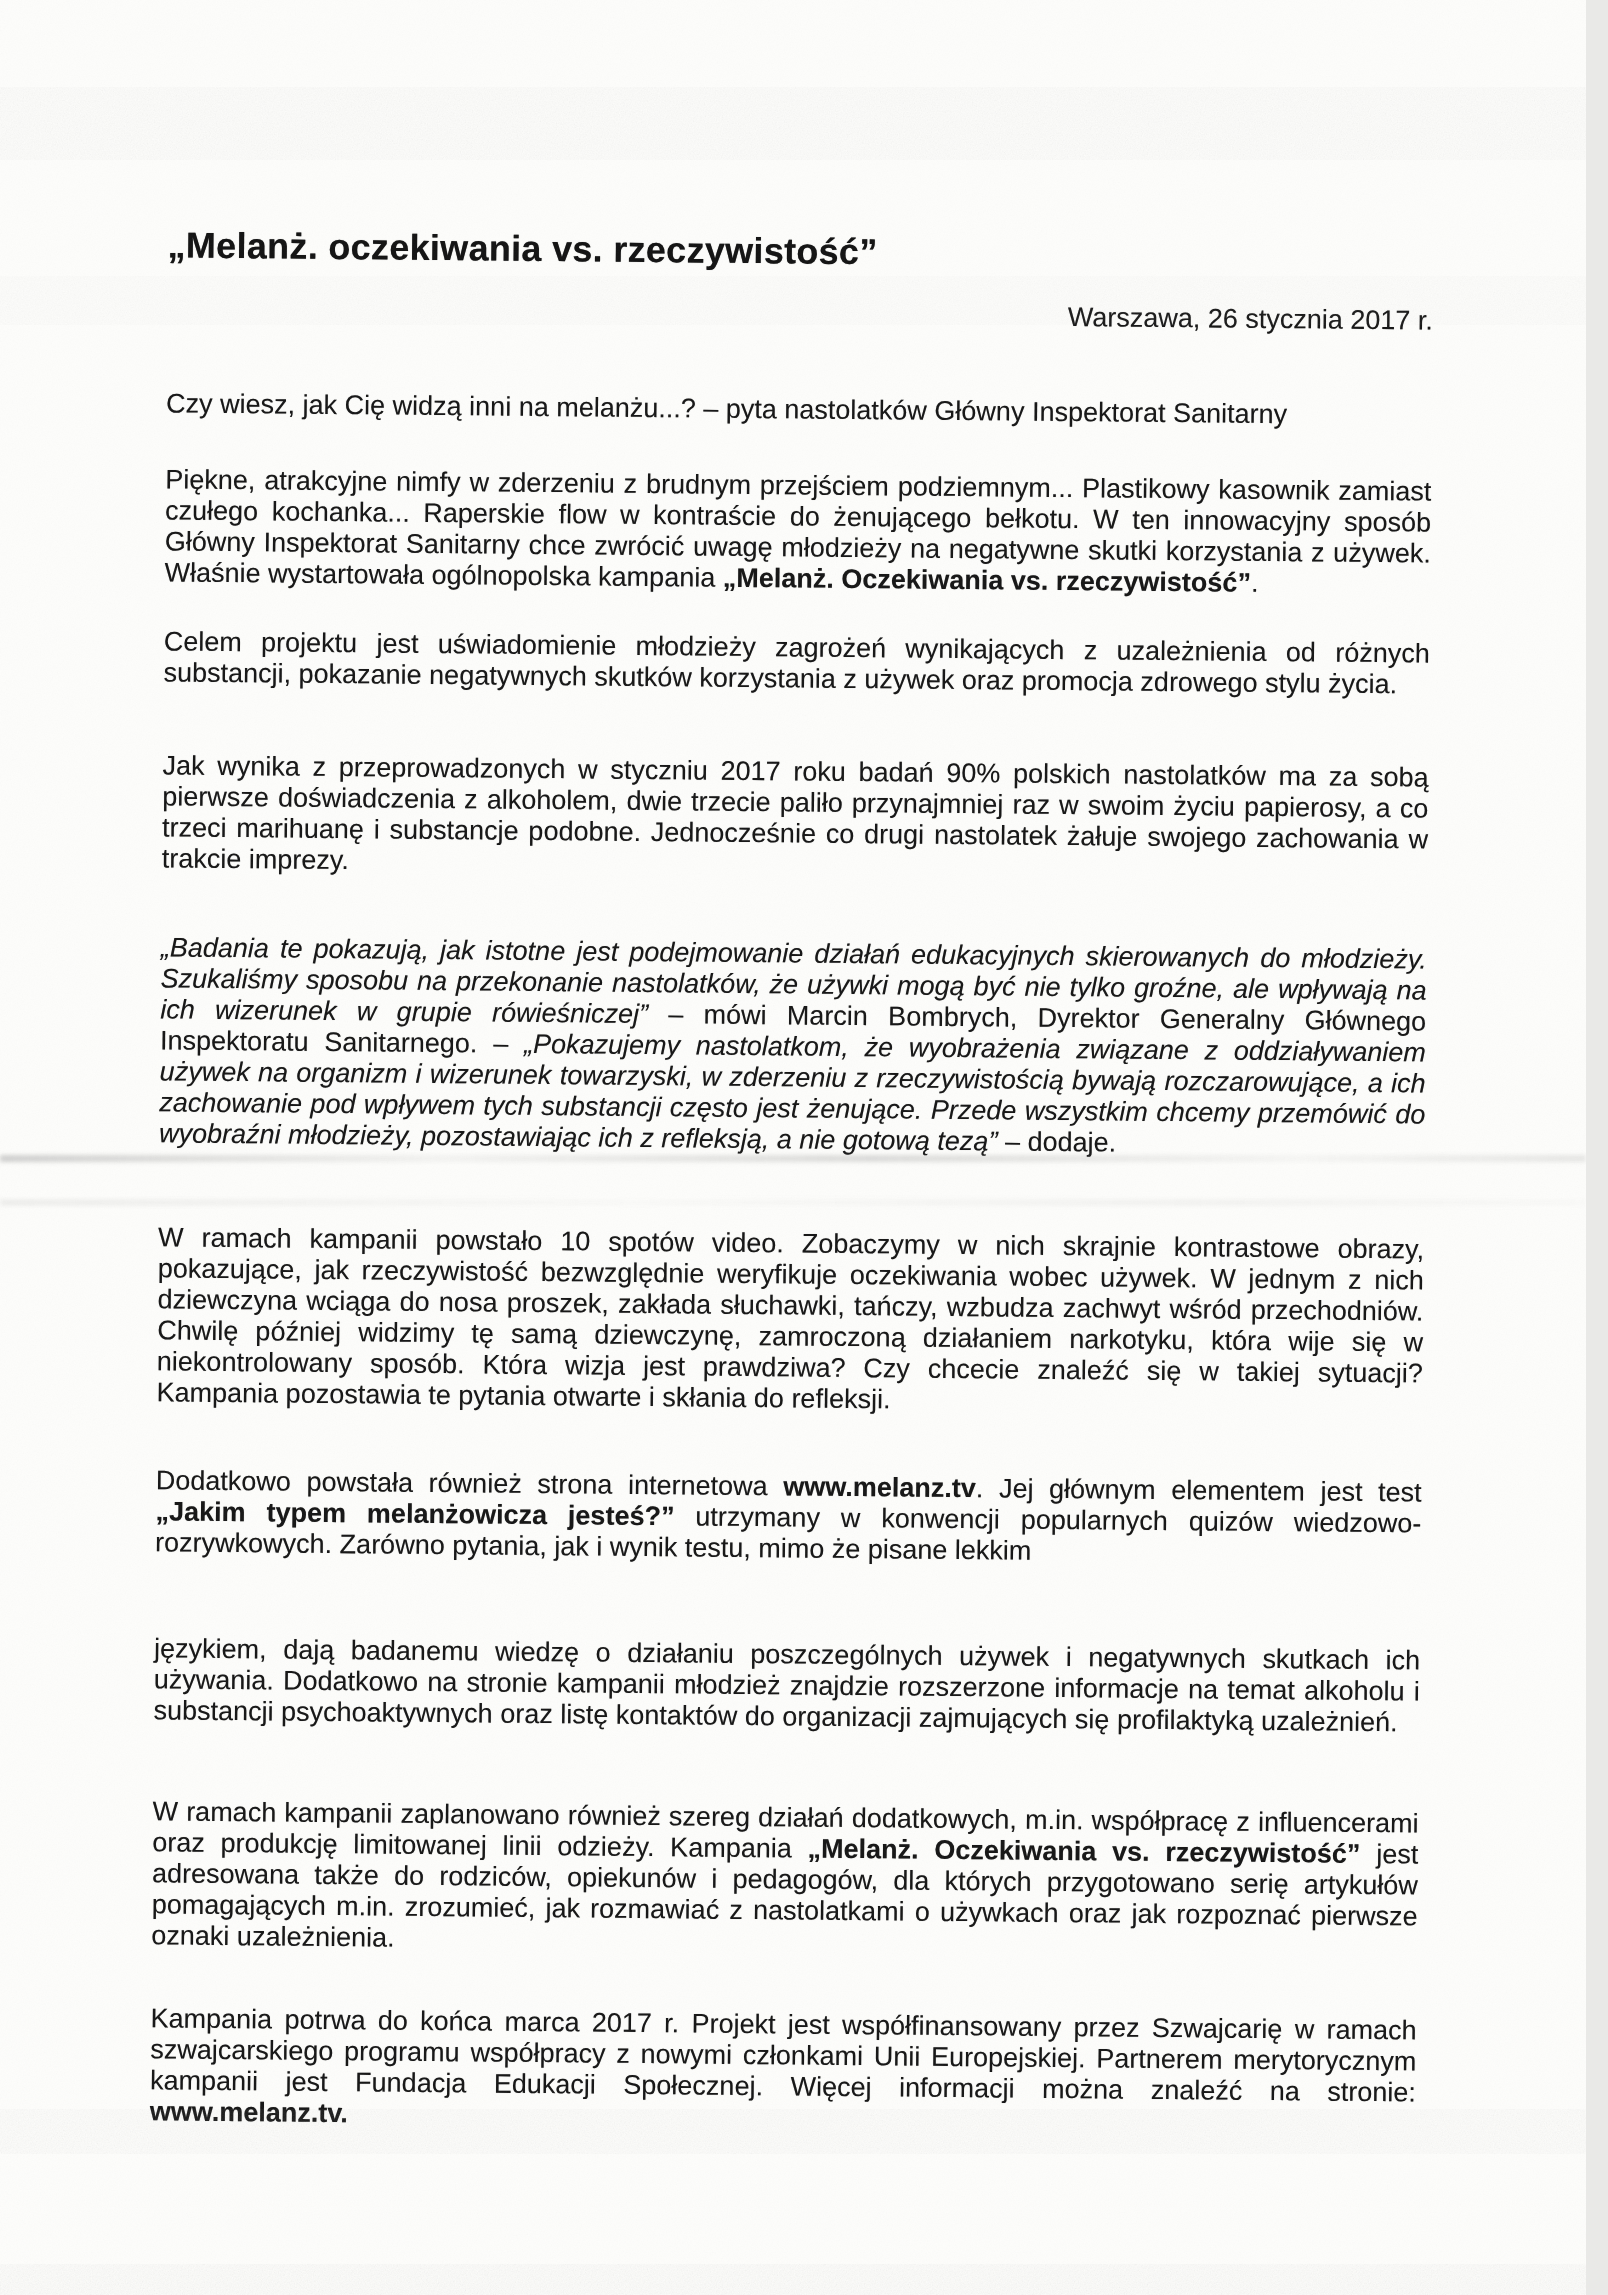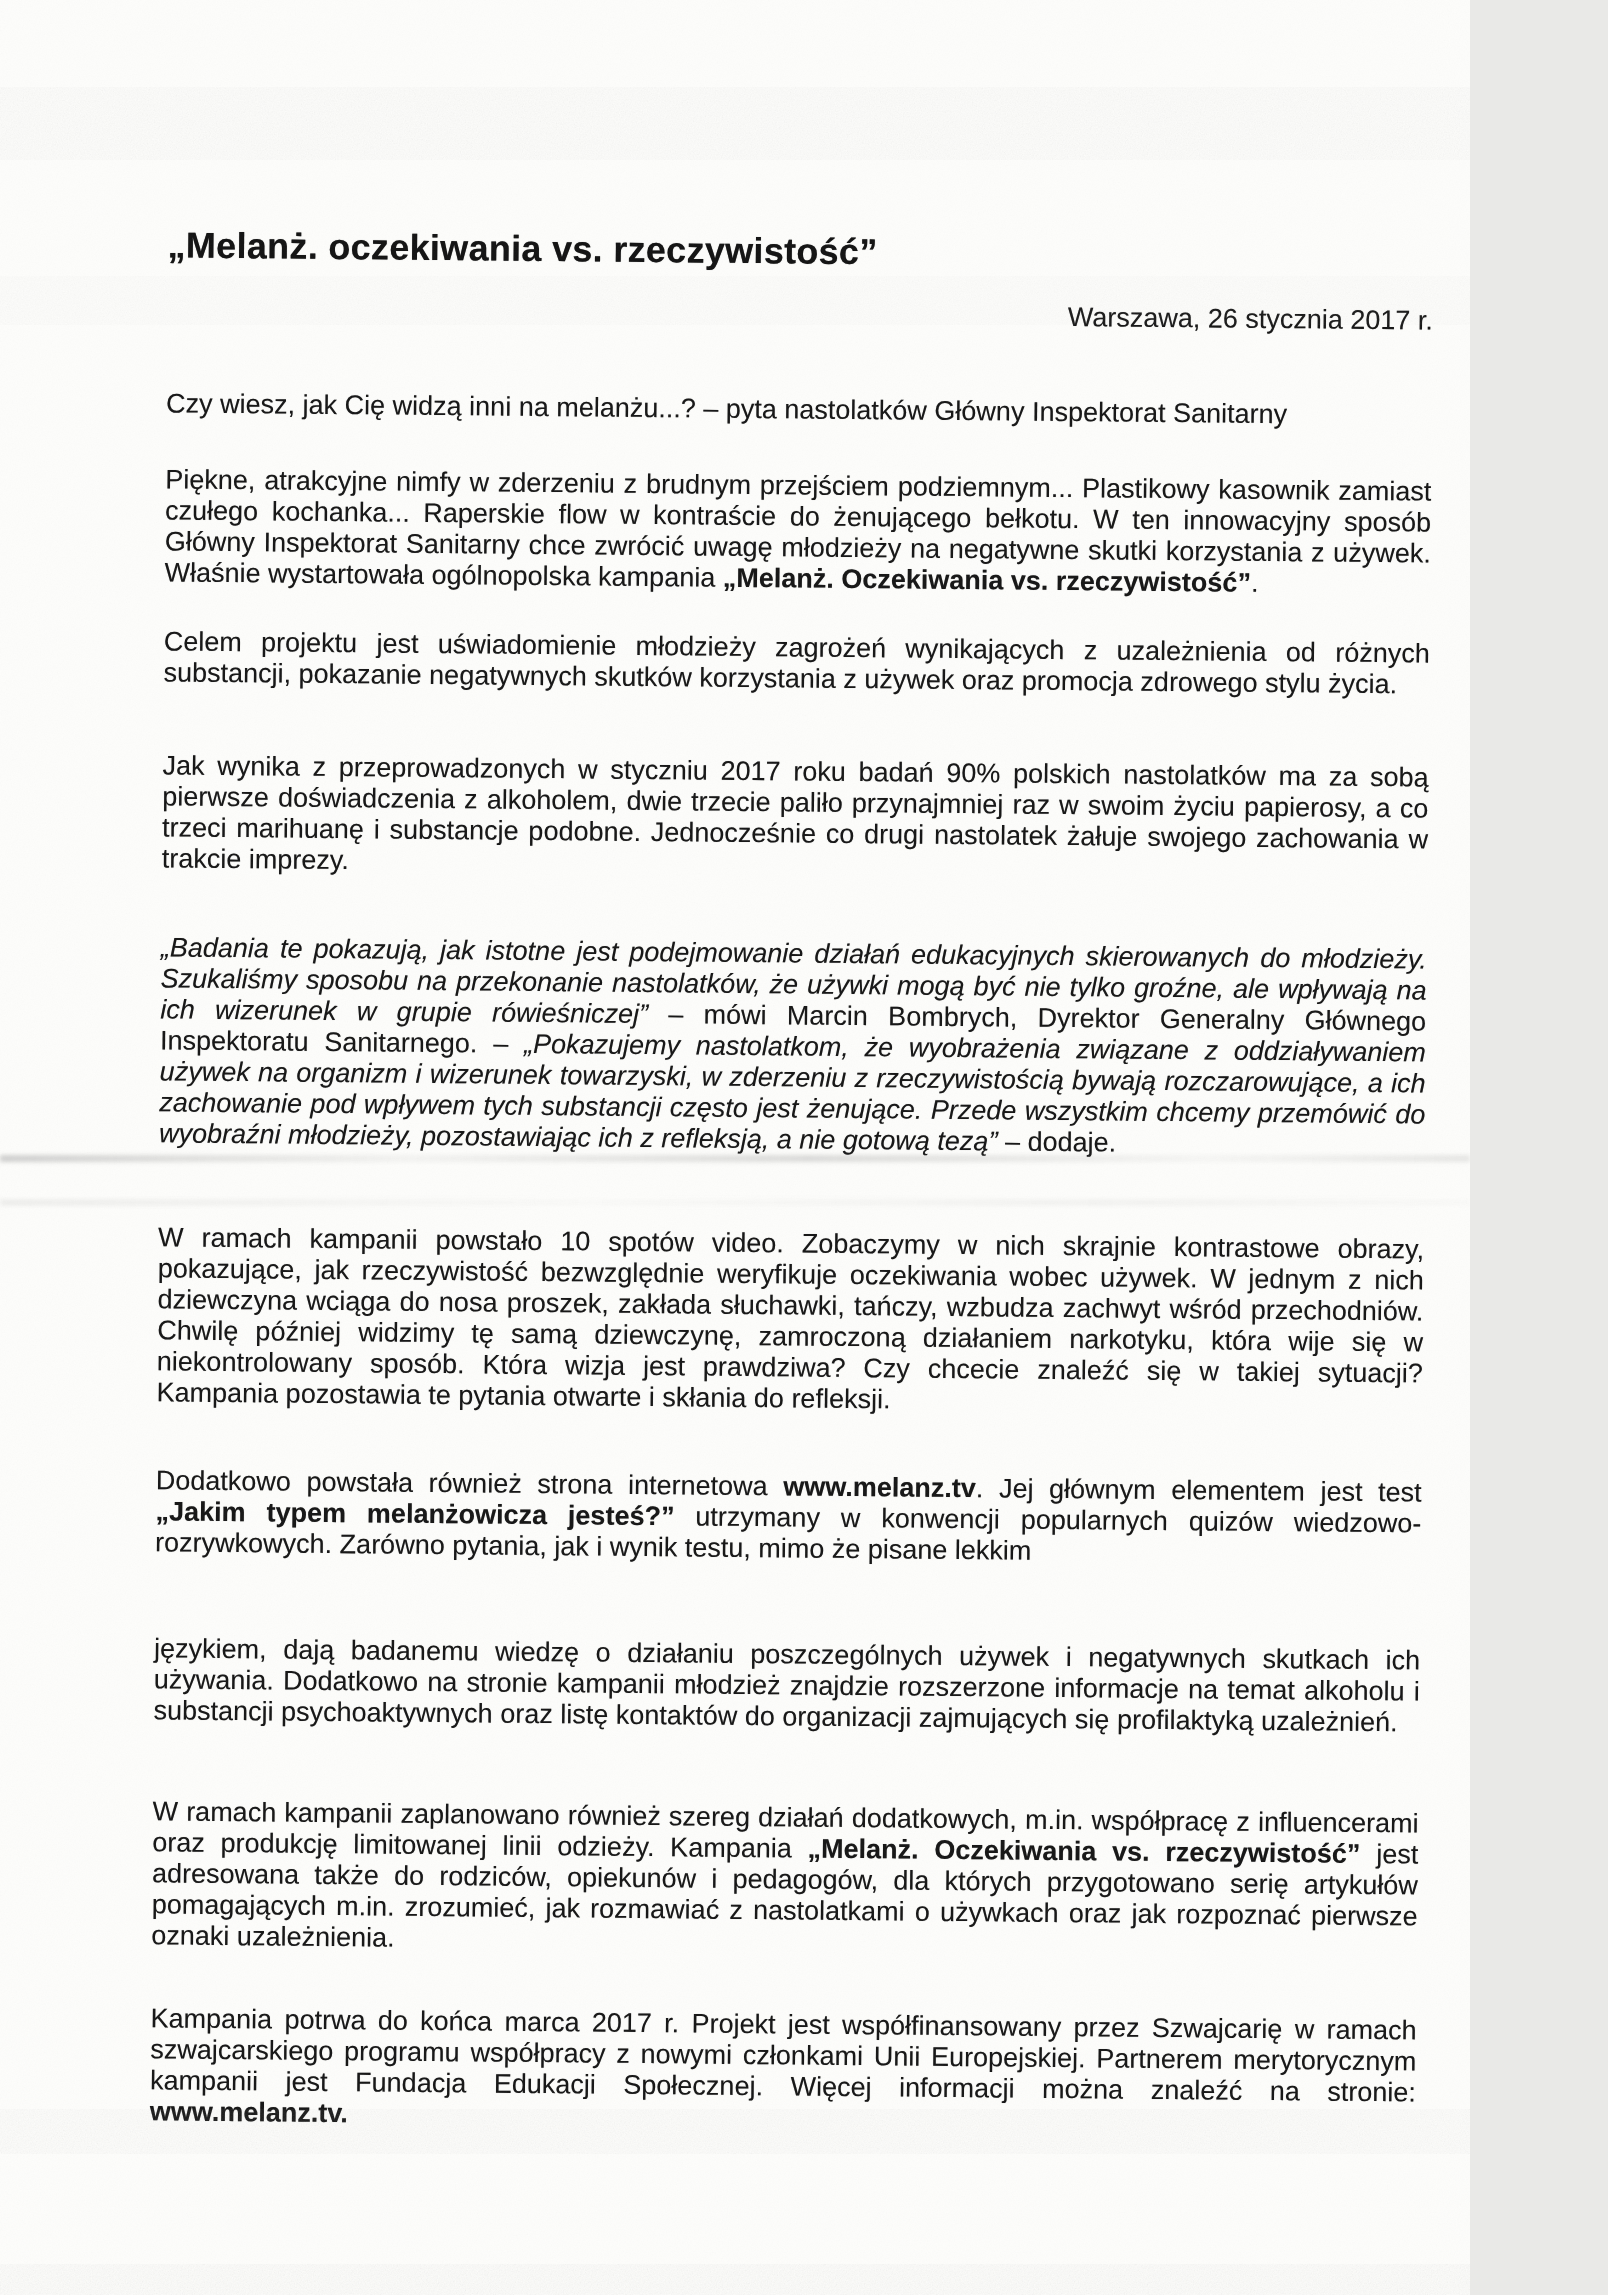--- a/index.html
+++ b/index.html
@@ -3,21 +3,21 @@
 <meta charset="utf-8">
 <style>
   html,body { margin:0; padding:0; }
   body {
     width:1609px; height:2295px;
     background:#e9e9e7;
     font-family:"Liberation Sans", sans-serif;
   }
   .page {
     position:relative;
-    width:1470px; height:2295px;
+    width:1586px; height:2295px;
     background:#fdfdfb;
     overflow:hidden;
     color:#151515;
   }
   
   .rot {
     position:absolute; inset:0;
     transform:rotate(0.55deg);
     transform-origin:334px 0;
   }

